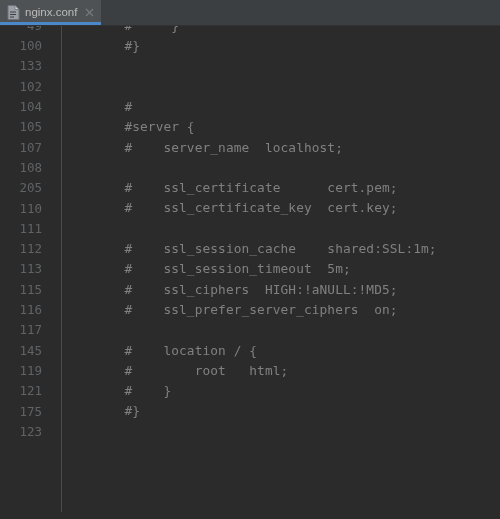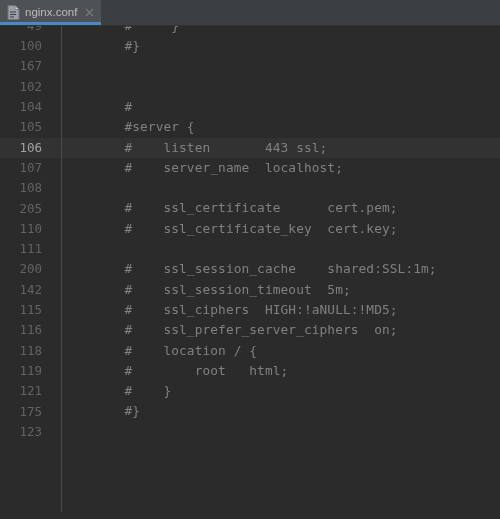--- a/index.html
+++ b/index.html
@@ -155,35 +155,35 @@
       </svg>
       <div class="tab-underline"></div>
     </div>
   </div>
 
   <div class="editor">
     <div class="gutter-rule"></div>
     <div class="code-rows" id="code-rows">
         <div class="row"><div class="gutter-cell">49</div><div class="code-cell">        #     }</div></div>
         <div class="row"><div class="gutter-cell">100</div><div class="code-cell">        #}</div></div>
-        <div class="row"><div class="gutter-cell">167</div><div class="code-cell"></div></div>
+        <div class="row"><div class="gutter-cell">133</div><div class="code-cell"></div></div>
         <div class="row"><div class="gutter-cell">102</div><div class="code-cell"></div></div>
         <div class="row"><div class="gutter-cell">104</div><div class="code-cell">        #</div></div>
         <div class="row"><div class="gutter-cell">105</div><div class="code-cell">        #server {</div></div>
-        <div class="row current"><div class="gutter-cell">106</div><div class="code-cell">        #    listen       443 ssl;</div></div>
         <div class="row"><div class="gutter-cell">107</div><div class="code-cell">        #    server_name  localhost;</div></div>
         <div class="row"><div class="gutter-cell">108</div><div class="code-cell"></div></div>
         <div class="row"><div class="gutter-cell">205</div><div class="code-cell">        #    ssl_certificate      cert.pem;</div></div>
         <div class="row"><div class="gutter-cell">110</div><div class="code-cell">        #    ssl_certificate_key  cert.key;</div></div>
         <div class="row"><div class="gutter-cell">111</div><div class="code-cell"></div></div>
-        <div class="row"><div class="gutter-cell">200</div><div class="code-cell">        #    ssl_session_cache    shared:SSL:1m;</div></div>
-        <div class="row"><div class="gutter-cell">142</div><div class="code-cell">        #    ssl_session_timeout  5m;</div></div>
+        <div class="row"><div class="gutter-cell">112</div><div class="code-cell">        #    ssl_session_cache    shared:SSL:1m;</div></div>
+        <div class="row"><div class="gutter-cell">113</div><div class="code-cell">        #    ssl_session_timeout  5m;</div></div>
         <div class="row"><div class="gutter-cell">115</div><div class="code-cell">        #    ssl_ciphers  HIGH:!aNULL:!MD5;</div></div>
         <div class="row"><div class="gutter-cell">116</div><div class="code-cell">        #    ssl_prefer_server_ciphers  on;</div></div>
-        <div class="row"><div class="gutter-cell">118</div><div class="code-cell">        #    location / {</div></div>
+        <div class="row"><div class="gutter-cell">117</div><div class="code-cell"></div></div>
+        <div class="row"><div class="gutter-cell">145</div><div class="code-cell">        #    location / {</div></div>
         <div class="row"><div class="gutter-cell">119</div><div class="code-cell">        #        root   html;</div></div>
         <div class="row"><div class="gutter-cell">121</div><div class="code-cell">        #    }</div></div>
         <div class="row"><div class="gutter-cell">175</div><div class="code-cell">        #}</div></div>
         <div class="row"><div class="gutter-cell">123</div><div class="code-cell"></div></div>
       </div>
   </div>
 
 </div>
 
 </body></html>

